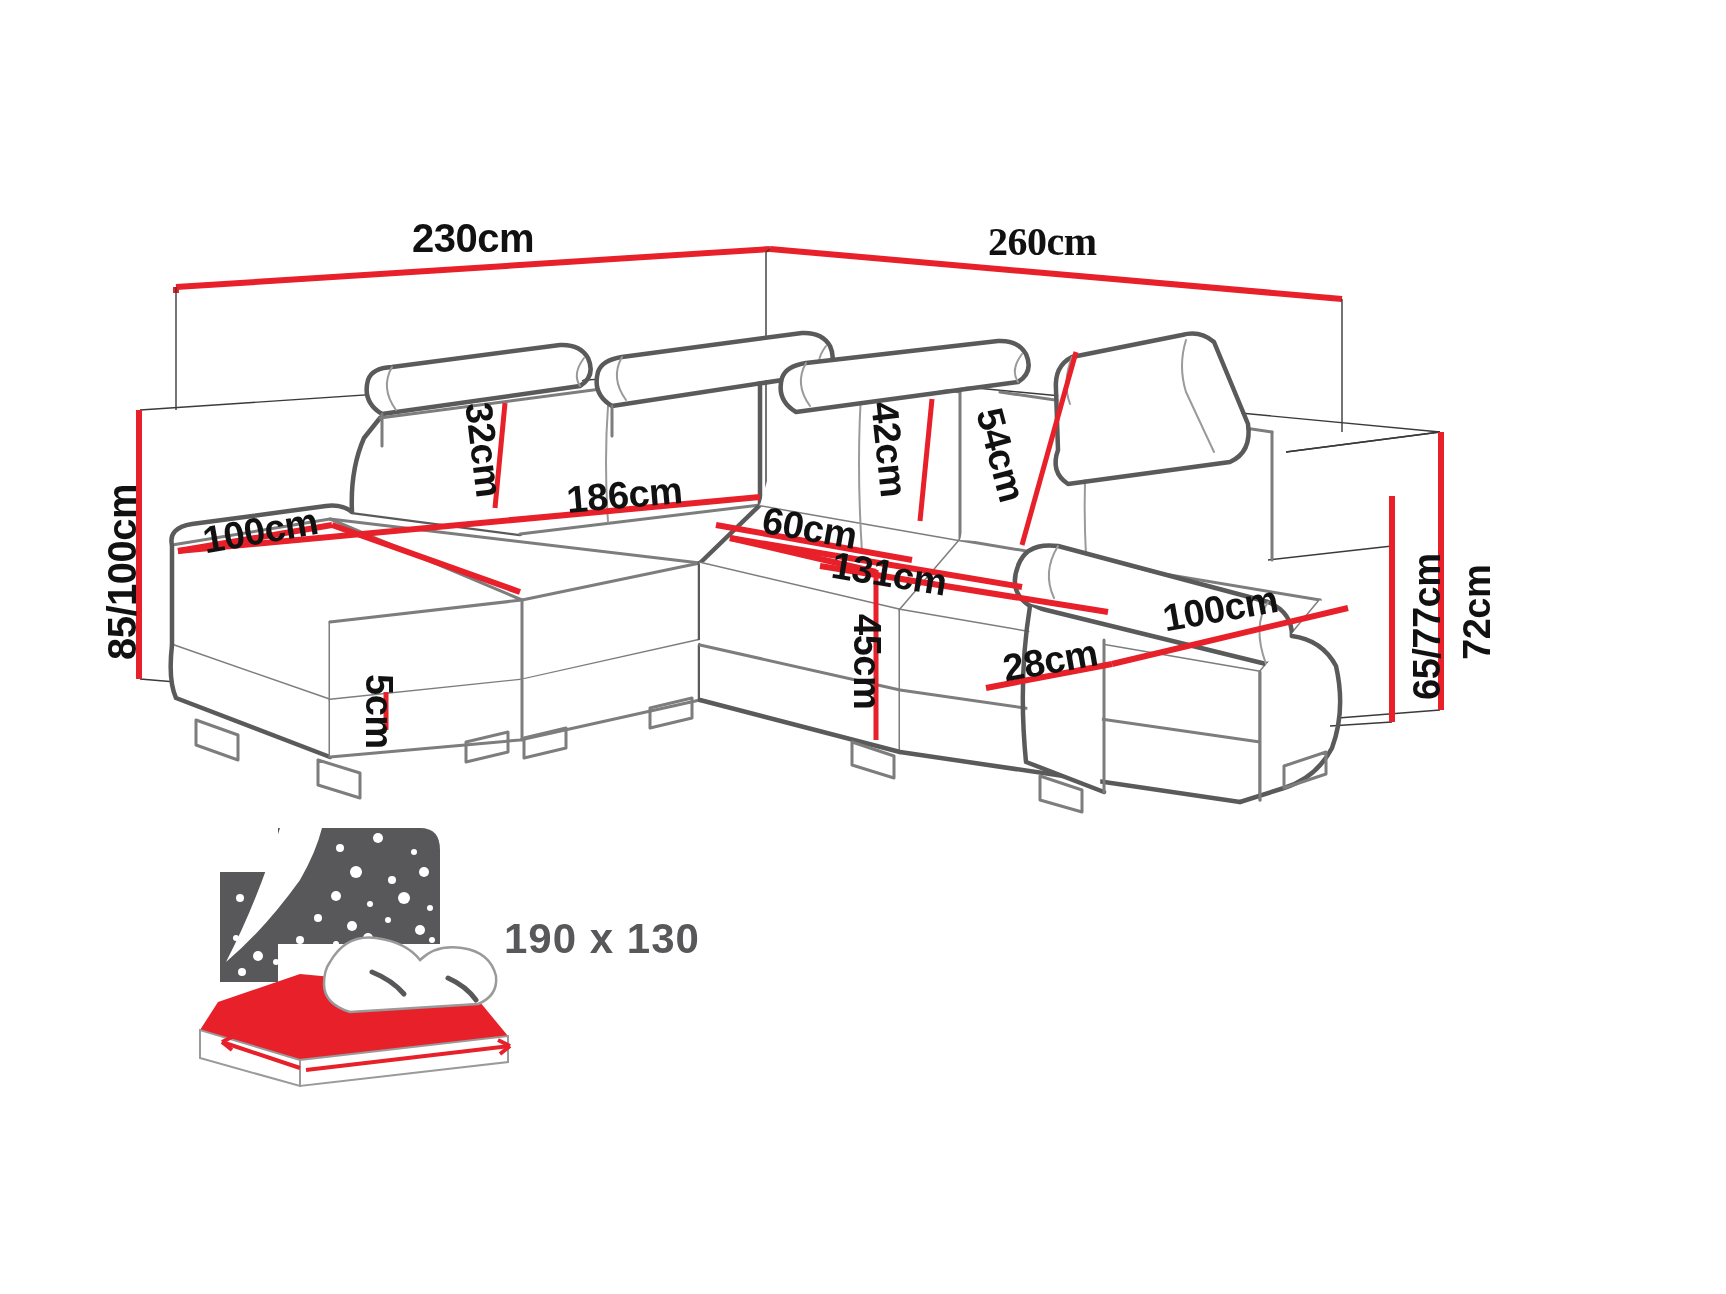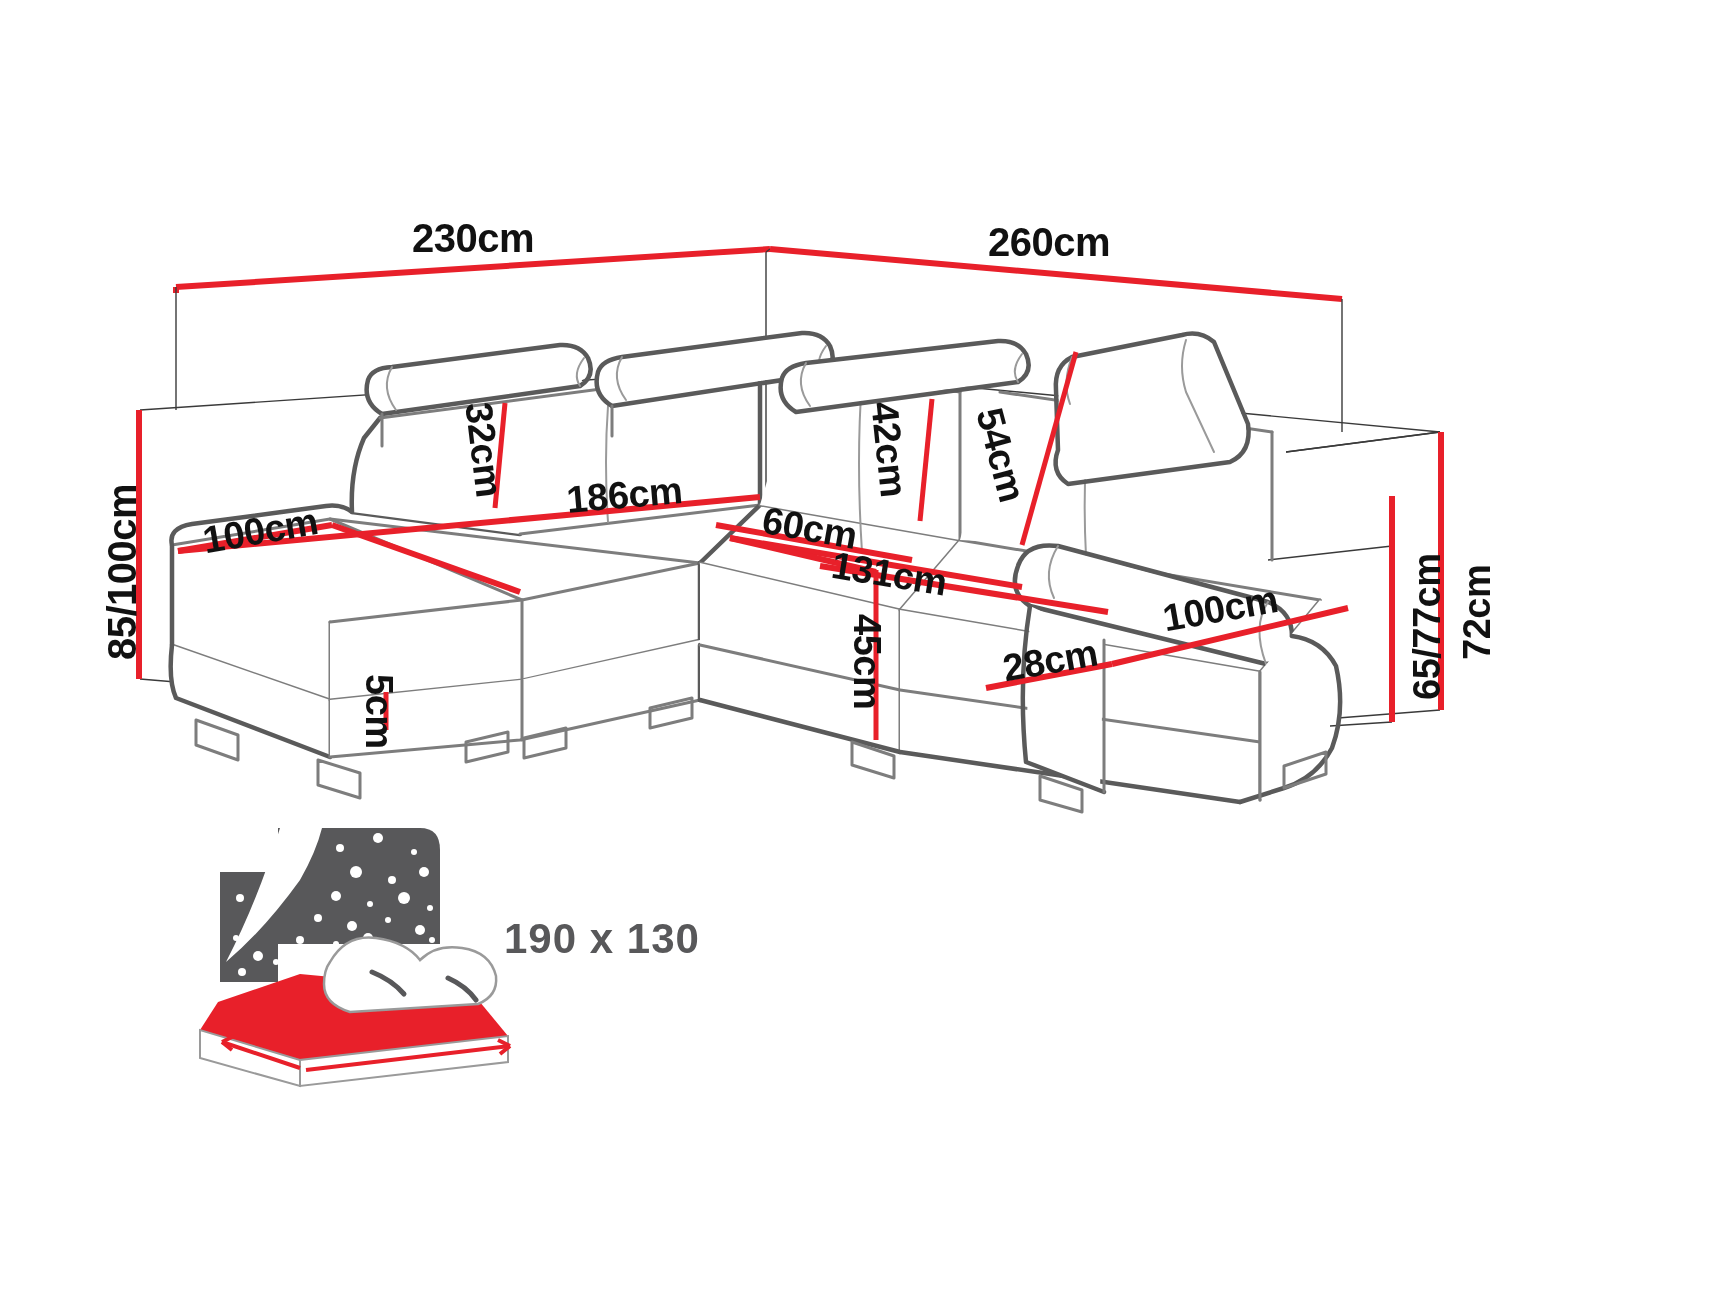--- a/index.html
+++ b/index.html
@@ -311,21 +311,21 @@
         <path d="M510,1046 L500,1054"></path>
       </g>
     </g>
 
   </svg>
 
   <div class="dim-label" style="left:412px; top:218px; font-size:40px;">
     <span>230cm</span>
   </div>
 
-  <div class="dim-label" style="left:988px; top:222px; font-size:40px;">
+  <div class="dim-label" style="left:988px; top:222px; font-size:40px;font-family:Liberation Serif, serif;">
     <span>260cm</span>
   </div>
 
   <div class="dim-label" style="left:102px; top:660px; font-size:40px; transform:rotate(-90deg);">
     <span>85/100cm</span>
   </div>
 
   <div class="dim-label" style="left:497px; top:400px; font-size:38px; transform:rotate(83deg);">
     <span>32cm</span>
   </div>

